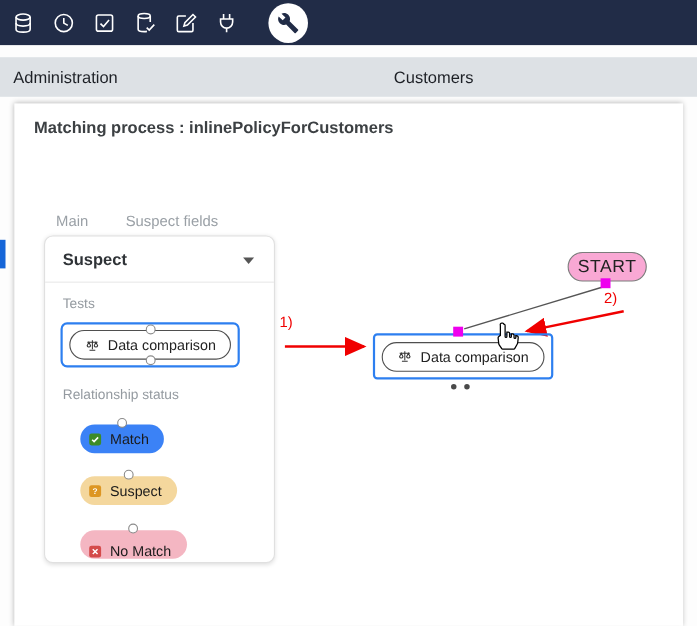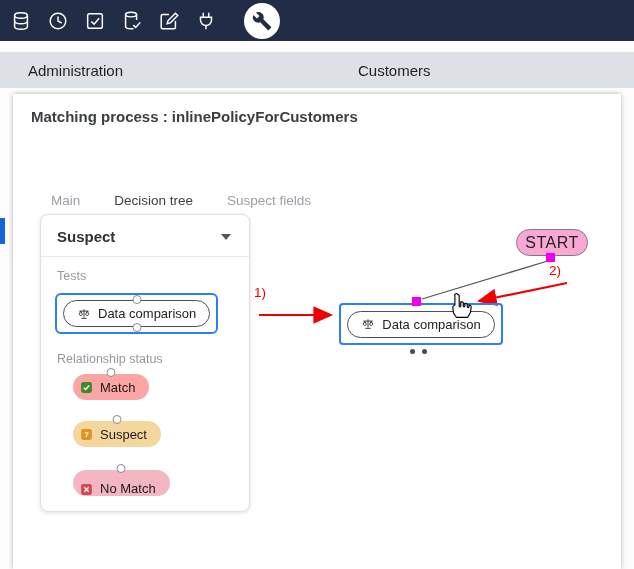--- a/index.html
+++ b/index.html
@@ -21,21 +21,21 @@
     width:36px; height:36px; border-radius:50%; background:#ffffff;
     display:flex; align-items:center; justify-content:center; margin-left:12px; cursor:pointer;
   }
   .tb-active svg { width:20px; height:20px; }
   
   .crumbbar {
     position:absolute; top:52px; left:0; width:634px; height:36px;
     background:#dde1e5; display:flex; align-items:center;
     font-size:15px; color:#1d2026;
   }
-  .crumb-left { margin-left:28px; cursor:pointer; }
+  .crumb-left { margin-left:12px; cursor:pointer; }
   .crumb-right { position:absolute; left:358px; cursor:pointer; }
   .left-accent {
     position:absolute; left:0; top:218px; width:5px; height:26px; background:#1565d8;
   }
   
   .card {
     position:absolute; top:94px; left:13px; width:608px; height:475px;
     background:#ffffff; box-shadow:0 0 5px rgba(0,0,0,0.30);
   }
   .page-title {
@@ -80,21 +80,21 @@
     position:absolute; left:50%; transform:translateX(-50%);
     width:9px; height:9px; border-radius:50%; background:#fff; border:1.5px solid #8b8b8b;
   }
   .port-top { top:-6px; }
   .port-bottom { bottom:-6px; }
   .pill-status {
     display:flex; align-items:center; gap:7px; height:26px; border-radius:13px;
     padding:0 14px 0 7px; width:max-content; position:relative;
     font-size:13px; color:#1b1b1b; margin-left:32px; cursor:pointer;
   }
-  .pill-match   { background:#fca5a5; margin-top:8px; }
+  .pill-match   { background:#3b82f6; margin-top:20px; }
   .pill-suspect { background:#f4d79d; margin-top:21px; }
   .pill-nomatch { background:#f4b6c2; margin-top:23px;align-items:flex-end; }
   
   .overlay { position:absolute; inset:0; width:608px; height:475px; pointer-events:none; }
   .start-node {
     position:absolute; left:503px; top:135px; width:72px; height:27px;
     background:#f9a8d4; border:1.3px solid #7c7c7c; border-radius:14px;
     display:flex; align-items:center; justify-content:center;
     font-size:16px; letter-spacing:0.5px; color:#222; cursor:pointer;
   }
@@ -168,21 +168,20 @@
 </div>
 
 <div class="left-accent"></div>
 
 <div class="card">
 
   <div class="page-title">Matching process : inlinePolicyForCustomers</div>
 
   <div class="tabs">
     <div class="tab">Main</div>
-    <div class="tab active">Decision tree</div>
     <div class="tab">Suspect fields</div>
   </div>
 
   <div class="toolbox">
     <div class="tb-head">
       <span class="tb-title">Suspect</span>
       <span class="chev"></span>
     </div>
 
     <div class="sec-label">Tests</div>

